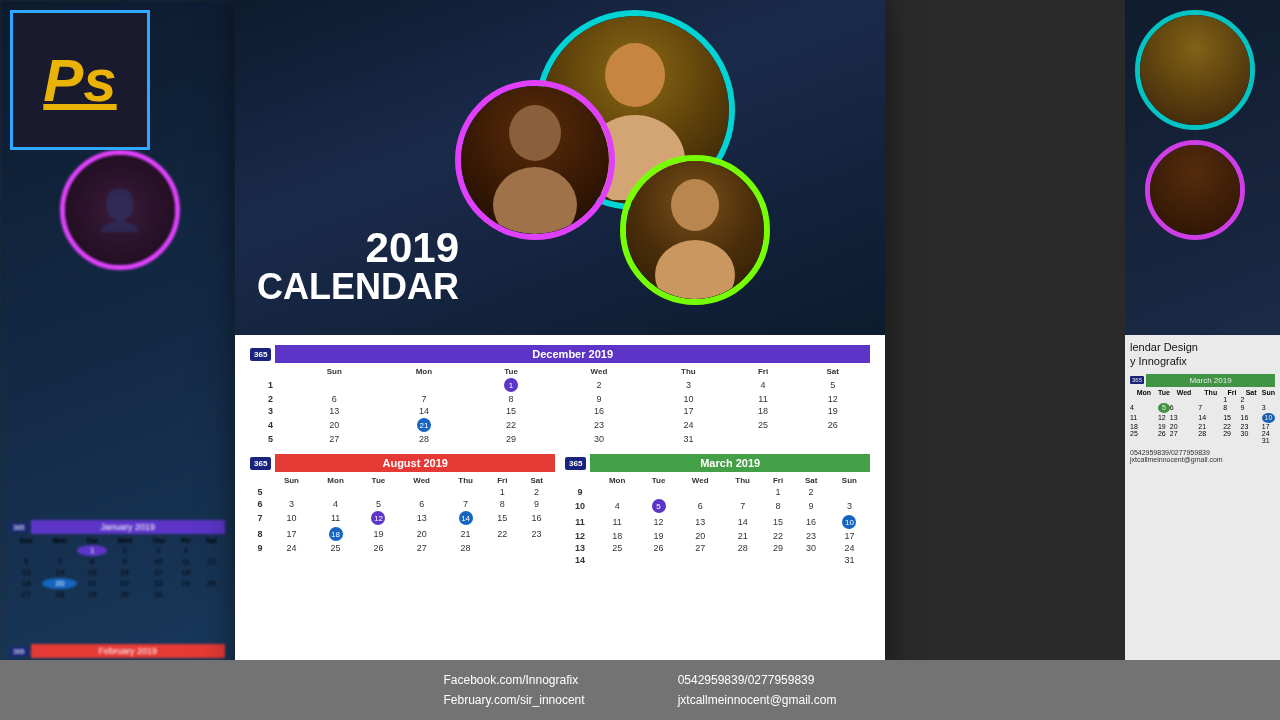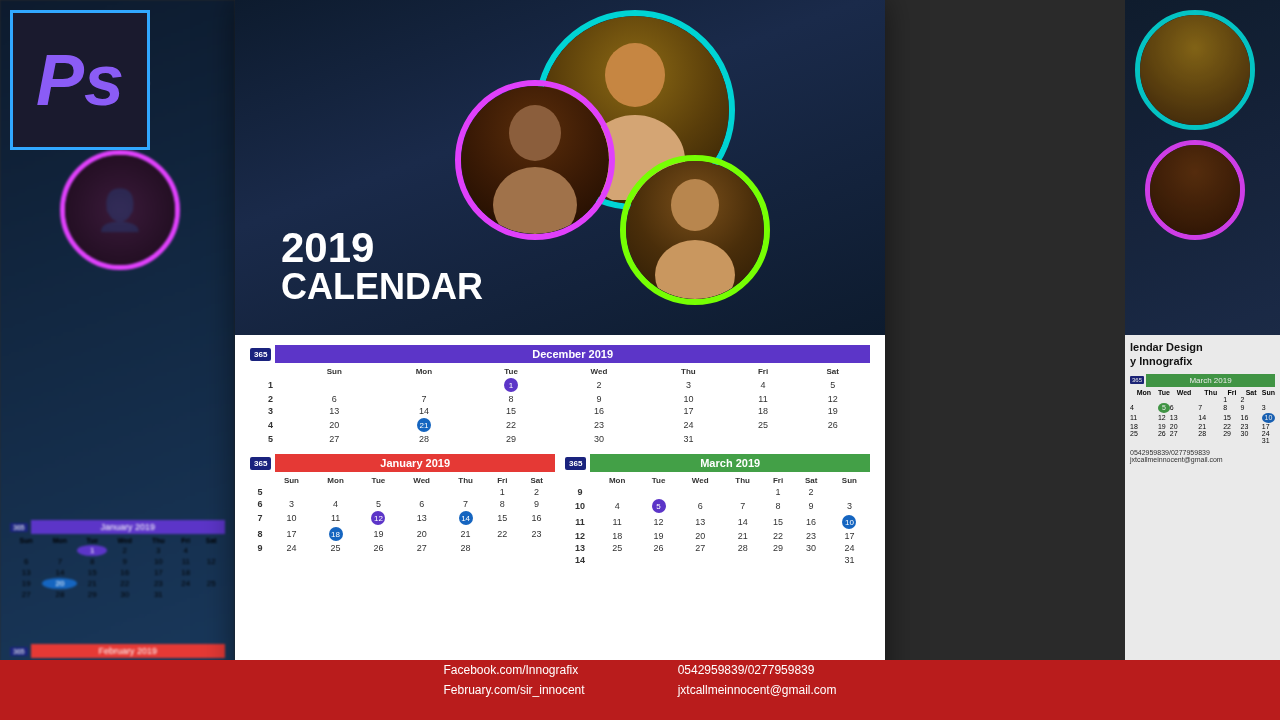--- a/index.html
+++ b/index.html
@@ -20,24 +20,25 @@
       width: 140px;
       height: 140px;
       background: #1a1a2e;
       border: 3px solid #31a8ff;
       display: flex;
       align-items: center;
       justify-content: center;
       z-index: 10;
     }
     .ps-text {
-      font-size: 72px;
+      font-size: 60px;
       font-weight: 900;
-      color: #8b5cf6;
+      color: #eab308;
       font-style: italic;
+      text-decoration: underline;
     }
 
     
     .calendar-page {
       position: absolute;
       left: 235px;
       top: 0;
       width: 650px;
       height: 720px;
       background: #ffffff;
@@ -50,22 +51,23 @@
       width: 100%;
       height: 335px;
       background: linear-gradient(160deg, #0d1b2e 0%, #1a2a4a 40%, #0d1b2e 100%);
       position: relative;
     }
 
     
     .cal-title {
       position: absolute;
       bottom: 30px;
-      left: 46px;
-      color: white;
+      left: 22px;
+      color: white;
+      text-align: right;
     }
     .cal-year {
       font-size: 42px;
       font-weight: 900;
       color: white;
       line-height: 1;
     }
     .cal-word {
       font-size: 36px;
       font-weight: 900;
@@ -247,22 +249,23 @@
       font-size: 8px;
     }
 
     
     .full-bottom-bar {
       position: absolute;
       bottom: 0;
       left: 0;
       width: 1280px;
       height: 60px;
-      background: #b91c1c;
+      background: #737373;
       display: flex;
+      align-items: center;
       justify-content: center;
       gap: 93px;
       z-index: 20;
     }
     .full-footer-col {
       color: white;
       font-size: 12px;
       line-height: 1.7;
       text-align: left;
     }
@@ -521,21 +524,21 @@
         </table>
       </div>
 
     </div>
 
     <div style="display:flex;gap:10px;align-items:flex-start;margin-top:5px;">
 
       <div class="cal-block">
         <div class="mini-cal-header">
           <span class="badge-365">365</span>
-          <span class="month-label-feb">January 2019</span>
+          <span class="month-label-feb">August 2019</span>
         </div>
         <table class="cal-table">
           <thead>
             <tr>
               <th></th>
               <th>Sun</th>
               <th>Mon</th>
               <th>Tue</th>
               <th>Wed</th>
               <th>Thu</th>
@@ -689,21 +692,21 @@
   <div class="right-page-top">
 
     <div style="position:absolute;top:10px;left:10px;width:120px;height:120px;border:5px solid #00d4d4;border-radius:50%;overflow:hidden;">
       <div style="width:100%;height:100%;background:radial-gradient(circle at 50% 30%,#8B6914,#3a2005);"></div>
     </div>
     <div style="position:absolute;top:140px;left:20px;width:100px;height:100px;border:5px solid #e040fb;border-radius:50%;overflow:hidden;">
       <div style="width:100%;height:100%;background:radial-gradient(circle at 50% 30%,#5a2d0a,#2a1000);"></div>
     </div>
   </div>
   <div class="right-page-bottom">
-    <div style="font-size:11px;font-weight:700;color:#111;line-height:1.3;margin-bottom:5px;">lendar Design<br>y Innografix</div>
+    <div style="font-size:11px;font-weight:400;color:#111;line-height:1.3;margin-bottom:5px;">lendar Design<br>y Innografix</div>
 
     <div style="margin-top:5px;">
       <div style="display:flex;align-items:center;gap:2px;margin-bottom:2px;">
         <span style="background:#1a237e;color:white;font-size:6px;padding:1px 2px;border-radius:1px;">365</span>
         <span style="background:#43a047;color:white;font-size:8px;padding:2px 4px;flex:1;text-align:center;">March 2019</span>
       </div>
       <table style="width:100%;border-collapse:collapse;font-size:7px;">
         <tbody>
             <tr>
               <th>Mon</th>

